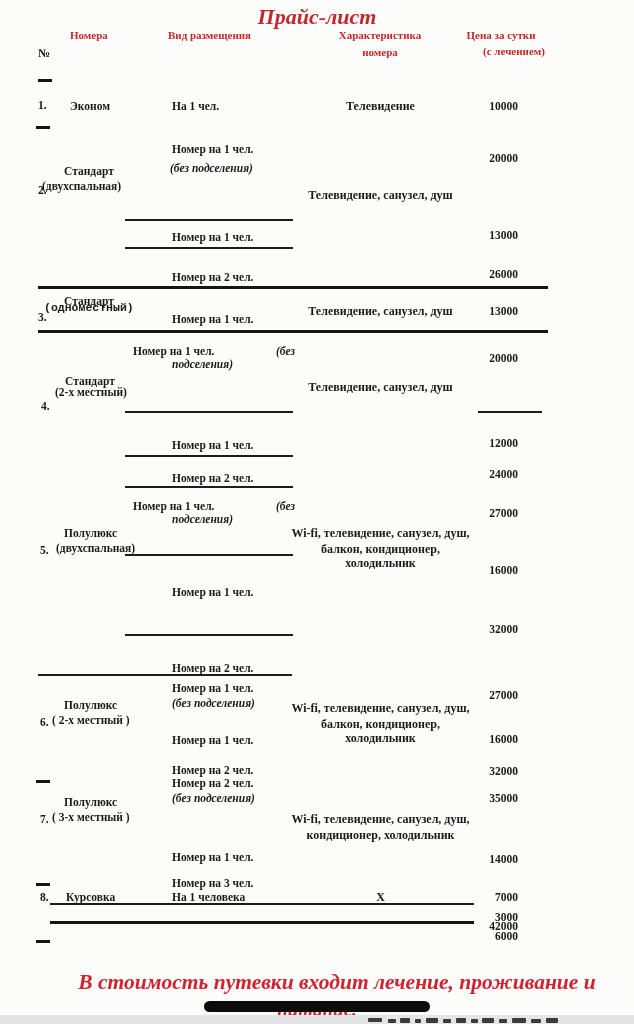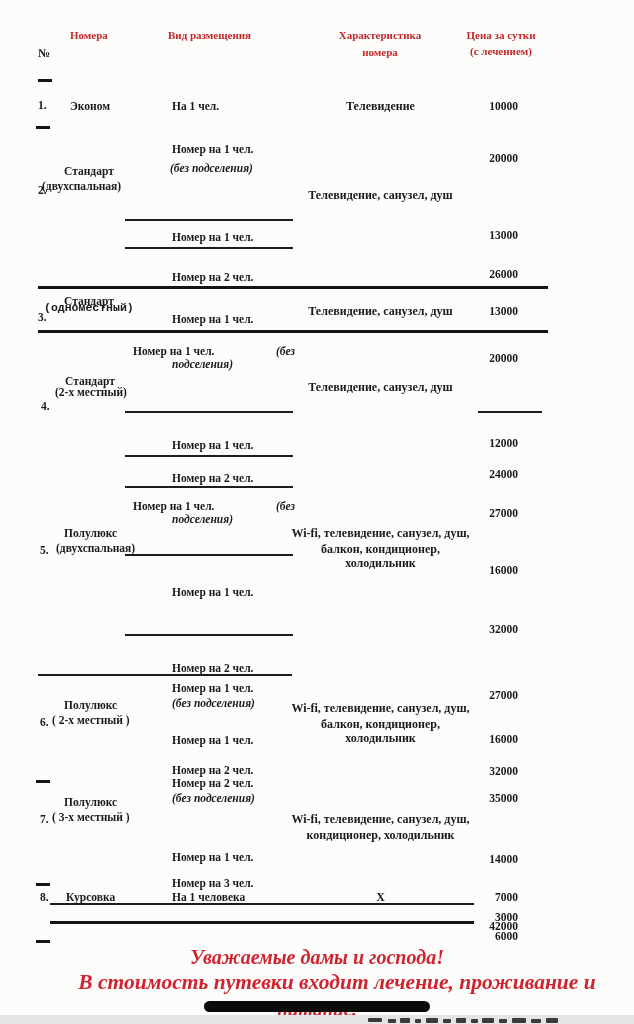--- a/index.html
+++ b/index.html
@@ -21,27 +21,28 @@
   .word{width:100%;text-align:center;font-weight:700;font-style:italic;font-size:19px;color:#cf2430;}
   .bar{position:absolute;background:#0b0b0b;border-radius:6px;}
   .strip{position:absolute;left:0;right:0;background:#e3e4e6;}
   .mk{position:absolute;background:#3b3b3e;border-radius:1px;}
 </style>
 </head>
 <body>
 
 <div class="page">
 
+  <div class="el title" style="top:4px;left:0;">Прайс-лист</div>
   <div class="el b" style="left:38px;top:47px;font-size:12px;">№</div>
   <div class="el hdr" style="left:70px;top:29px;">Номера</div>
   <div class="el hdr" style="left:168px;top:29px;">Вид размещения</div>
   <div class="el hdr ctr" style="left:320px;top:29px;width:120px;">Характеристика</div>
   <div class="el hdr ctr" style="left:320px;top:46px;width:120px;">номера</div>
   <div class="el hdr ctr" style="left:455px;top:29px;width:92px;">Цена за сутки</div>
-  <div class="el hdr ctr" style="left:455px;top:45px;width:92px;">(с лечением)</div>
+  <div class="el hdr ctr" style="left:468px;top:45px;width:92px;">(с лечением)</div>
   <div class="dash" style="left:38px;top:79px;"></div>
 
   <div class="el b" style="left:38px;top:99px;">1.</div>
   <div class="el b" style="left:70px;top:100px;">Эконом</div>
   <div class="el b" style="left:172px;top:100px;">На 1 чел.</div>
   <div class="el chars" style="left:288px;top:100px;">Телевидение</div>
   <div class="el price" style="left:460px;top:100px;">10000</div>
   <div class="dash" style="left:36px;top:126px;"></div>
 
   <div class="el b" style="left:172px;top:143px;">Номер на 1 чел.</div>
@@ -134,21 +135,20 @@
   <div class="el b" style="left:172px;top:891px;">На 1 человека</div>
   <div class="el chars" style="left:288px;top:891px;">Х</div>
   <div class="el price" style="left:460px;top:891px;">7000</div>
   <div class="ln" style="left:50px;top:903px;width:424px;"></div>
 
   <div class="el price" style="left:460px;top:911px;">3000</div>
   <div class="thick" style="left:50px;top:921px;width:424px;"></div>
   <div class="el price" style="left:460px;top:930px;">6000</div>
   <div class="dash" style="left:36px;top:940px;"></div>
 
-  <div class="el f1" style="left:0;top:946px;">Уважаемые дамы и господа!</div>
   <div class="el f2" style="left:0;top:970px;margin-left:20px;">В стоимость путевки входит лечение, проживание и</div>
   <div class="el word" style="left:0;top:999px;">питание.</div>
   <div class="bar" style="left:204px;top:1001px;width:226px;height:11px;"></div>
 
   <div class="strip" style="top:1015px;height:9px;">
     <span class="mk" style="left:368px;top:3px;width:14px;height:4px;"></span>
     <span class="mk" style="left:388px;top:4px;width:8px;height:4px;"></span>
     <span class="mk" style="left:400px;top:3px;width:10px;height:5px;"></span>
     <span class="mk" style="left:415px;top:4px;width:6px;height:4px;"></span>
     <span class="mk" style="left:426px;top:3px;width:12px;height:5px;"></span>

